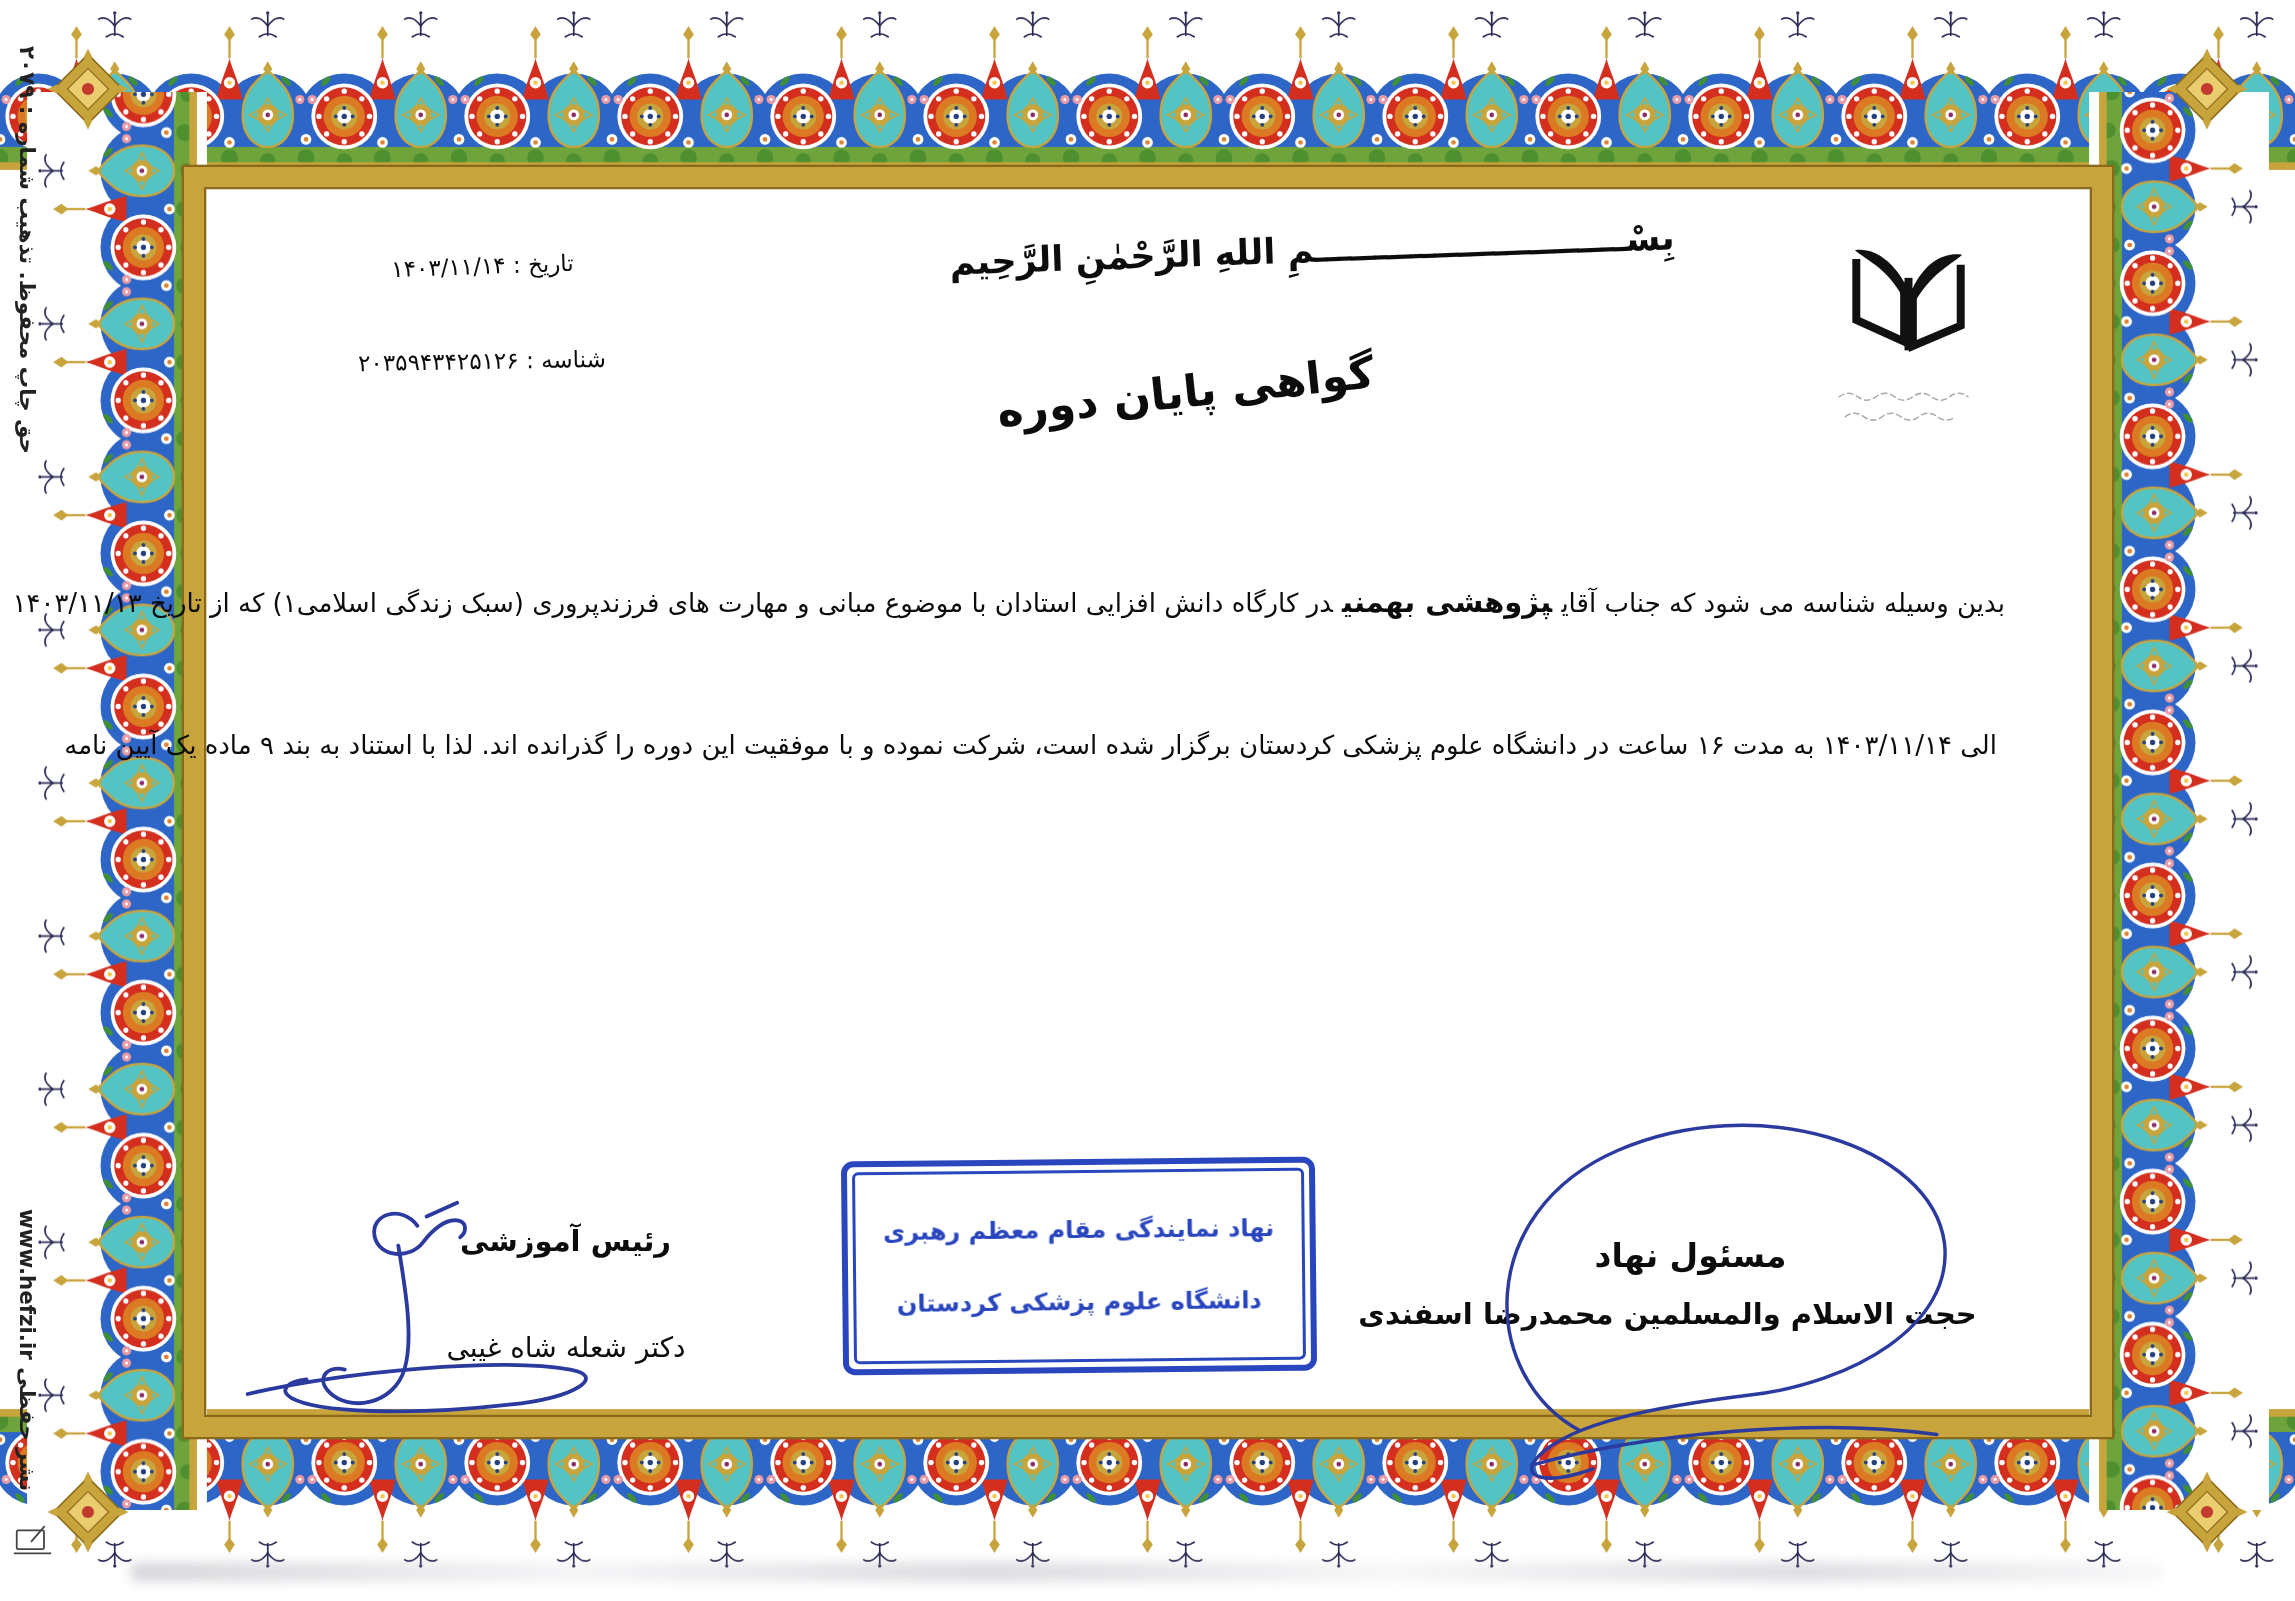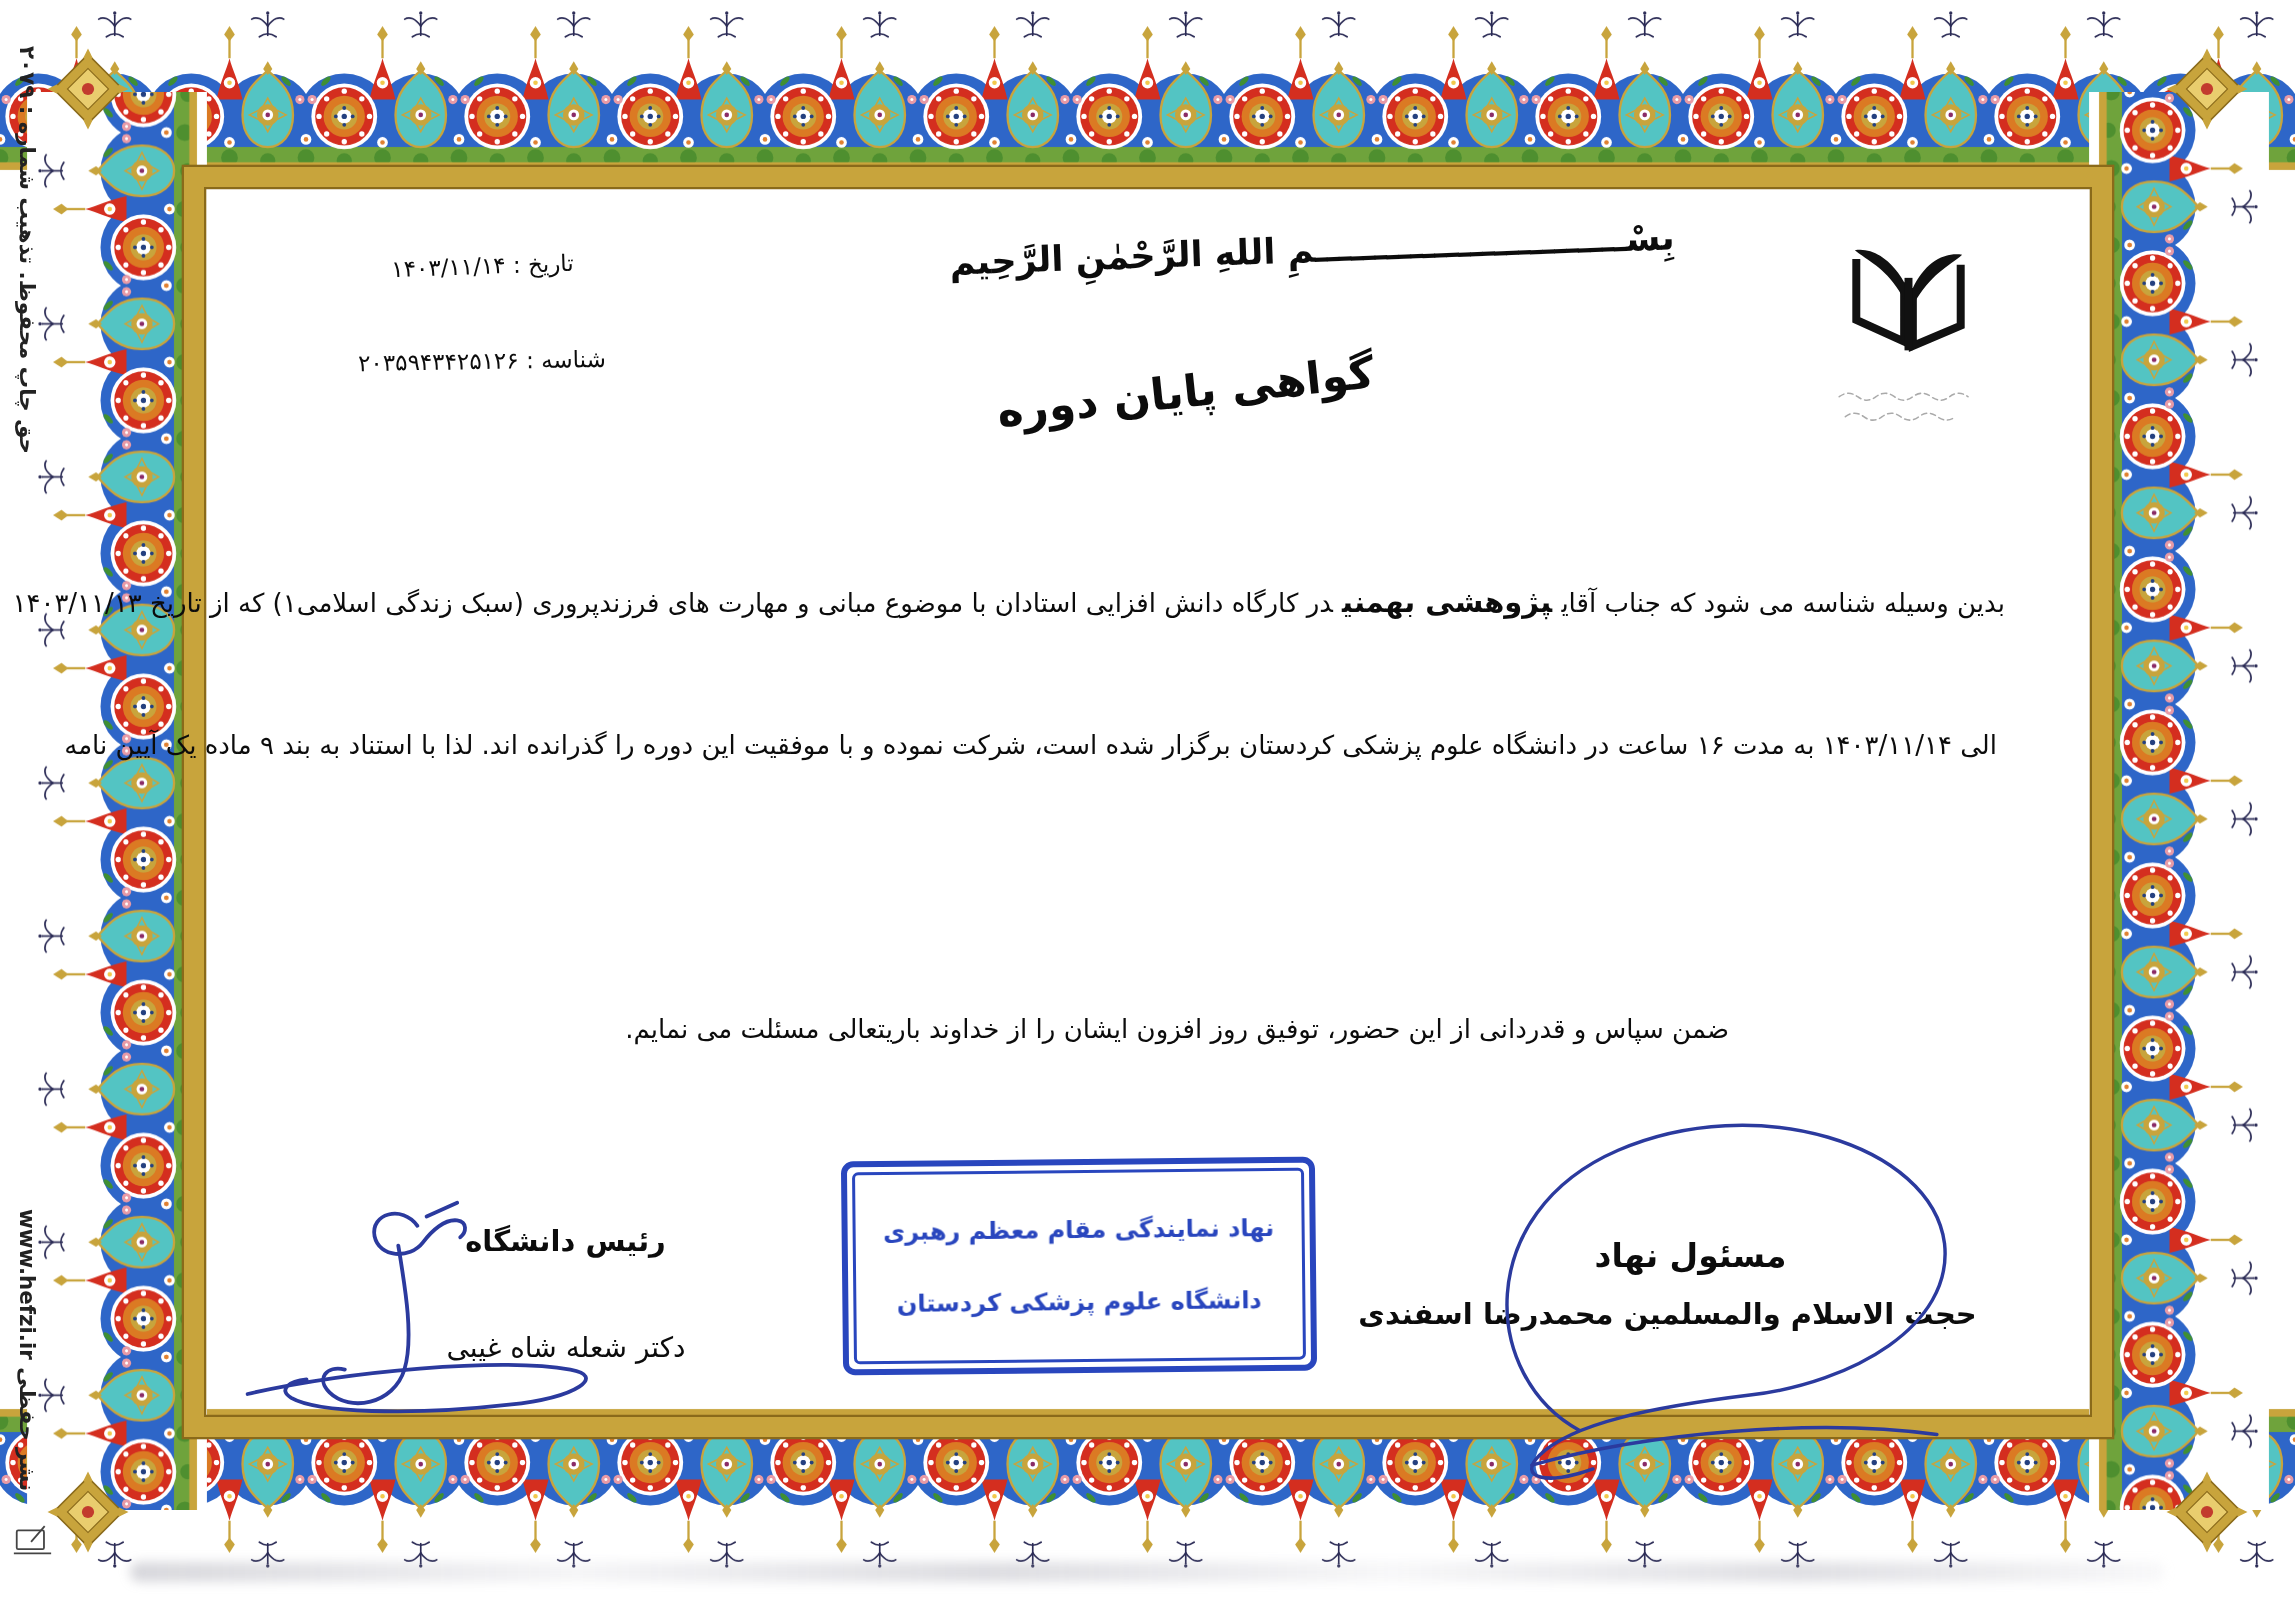--- a/index.html
+++ b/index.html
@@ -428,23 +428,22 @@
         <path d="M8,14 q12,-9 24,0 t24,0 t24,0 t24,0 t24,0 t24,0 t24,0"></path>
         <path d="M16,40 q12,-9 24,0 t24,0 t24,0 t24,0 t24,0 t24,0"></path>
       </g>
     </svg>
   </div>
 
   <div class="abs rtl bodyline l1">
     <span>بدین وسیله شناسه می شود که جناب آقای</span><span class="participant-name">پژوهشی بهمنی</span><span>در کارگاه دانش افزایی استادان با موضوع مبانی و مهارت های فرزندپروری (سبک زندگی اسلامی۱) که از تاریخ ۱۴۰۳/۱۱/۱۳</span>
   </div>
   <div class="abs rtl bodyline l2">الی ۱۴۰۳/۱۱/۱۴ به مدت ۱۶ ساعت در دانشگاه علوم پزشکی کردستان برگزار شده است، شرکت نموده و با موفقیت این دوره را گذرانده اند. لذا با استناد به بند ۹ ماده یک آیین نامه</div>
-  <div class="abs rtl bodyline l4">ضمن سپاس و قدردانی از این حضور، توفیق روز افزون ایشان را از خداوند باریتعالی مسئلت می نمایم.</div>
-
-  <div class="abs rtl sig-role-left">رئیس دانشگاه</div>
+
+  <div class="abs rtl sig-role-left">رئیس آموزشی</div>
   <div class="abs rtl sig-name-left">دکتر شعله شاه غیبی</div>
   <div class="abs" style="left:226px;top:1186px;">
     <svg width="444" height="260" viewBox="0 0 580 340">
       <g class="ink" stroke-width="5">
         <path d="M250,52 c-20,-28 -62,-16 -56,14 c6,28 46,30 63,8 c12,-16 29,-31 45,-29 c14,2 12,16 4,22"></path>
         <path d="M262,40 l40,-18"></path>
         <path d="M225,78 c10,60 20,122 8,162 c-14,46 -72,56 -98,30 c-18,-18 -4,-36 20,-30"></path>
         <path d="M28,272 c130,-30 330,-48 422,-32 c46,8 12,36 -80,46 c-132,15 -252,10 -285,-9 c-18,-11 -2,-22 20,-24"></path>
       </g>
     </svg>

